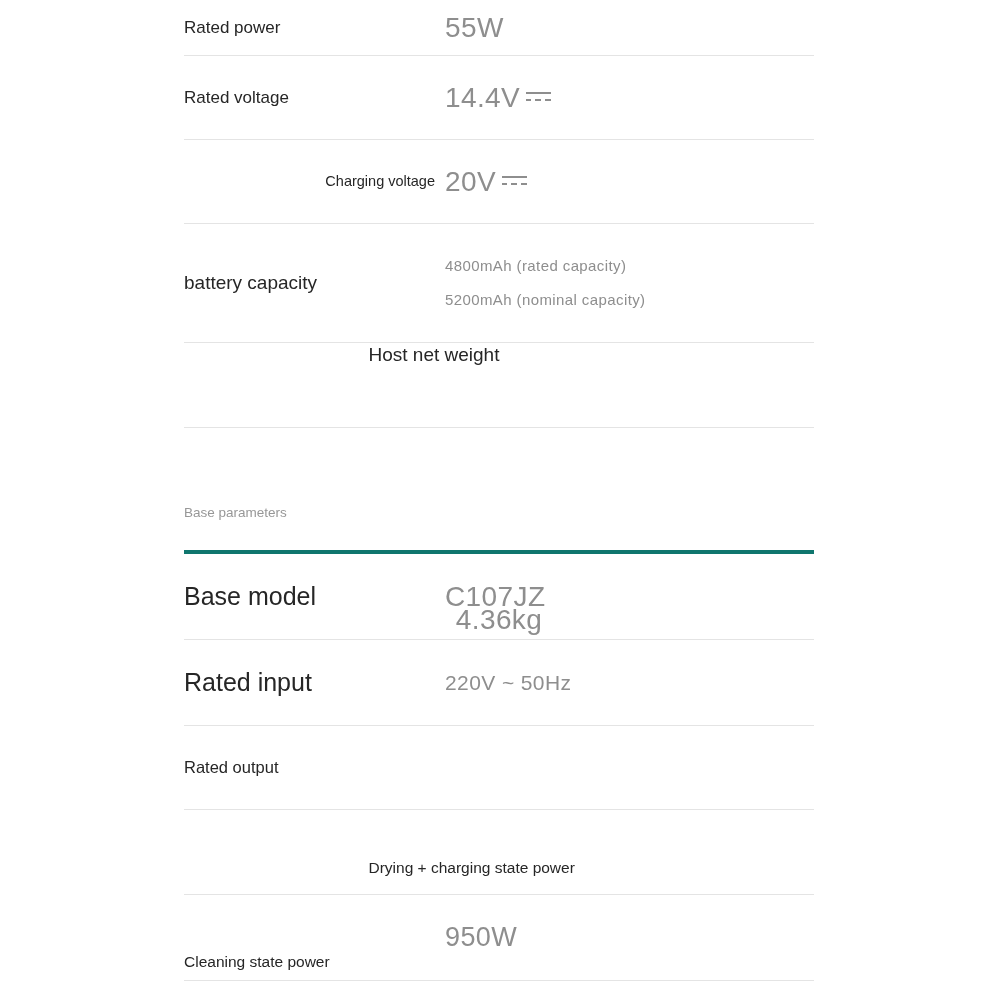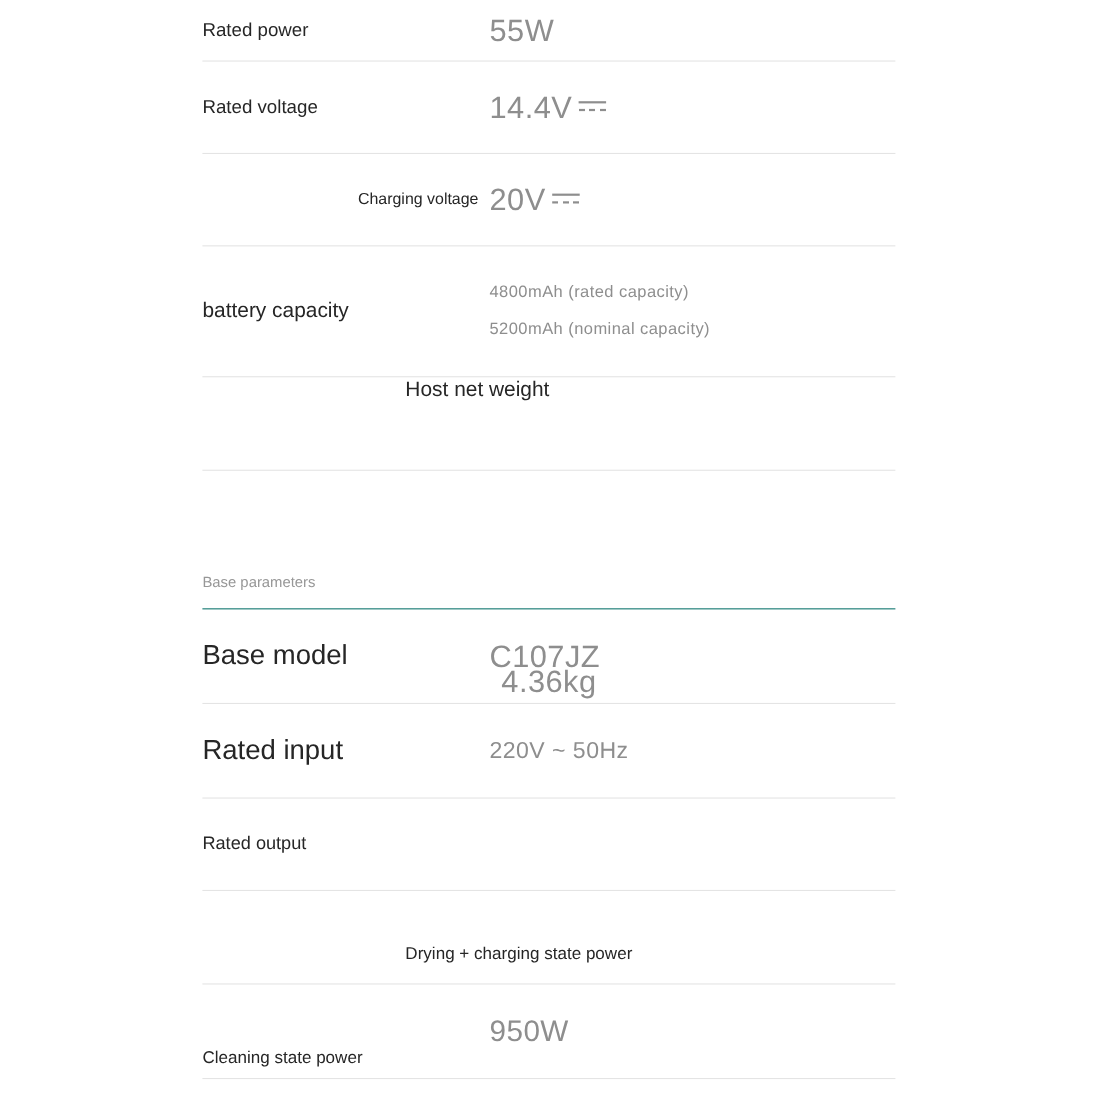--- a/index.html
+++ b/index.html
@@ -76,22 +76,22 @@
     content: "";
     position: absolute;
     left: 0; right: 0; top: 8px;
     height: 2.5px;
     background: repeating-linear-gradient(to right, #8e8e8e 0 5.5px, transparent 5.5px 9.5px);
   }
   .dc.tight { margin-left: 3px; margin-right: 3px; width: 23px; }
   .section-block {
     display: flex;
     align-items: flex-end;
-    padding-bottom: 16px;
-    border-bottom: 1px solid #0f766e;
+    padding-bottom: 30px;
+    border-bottom: 4px solid #0f766e;
     box-sizing: border-box;
   }
   .section-label {
     color: #979797;
     font-size: 13.5px;
   }
 </style>
 </head>
 <body>
 

